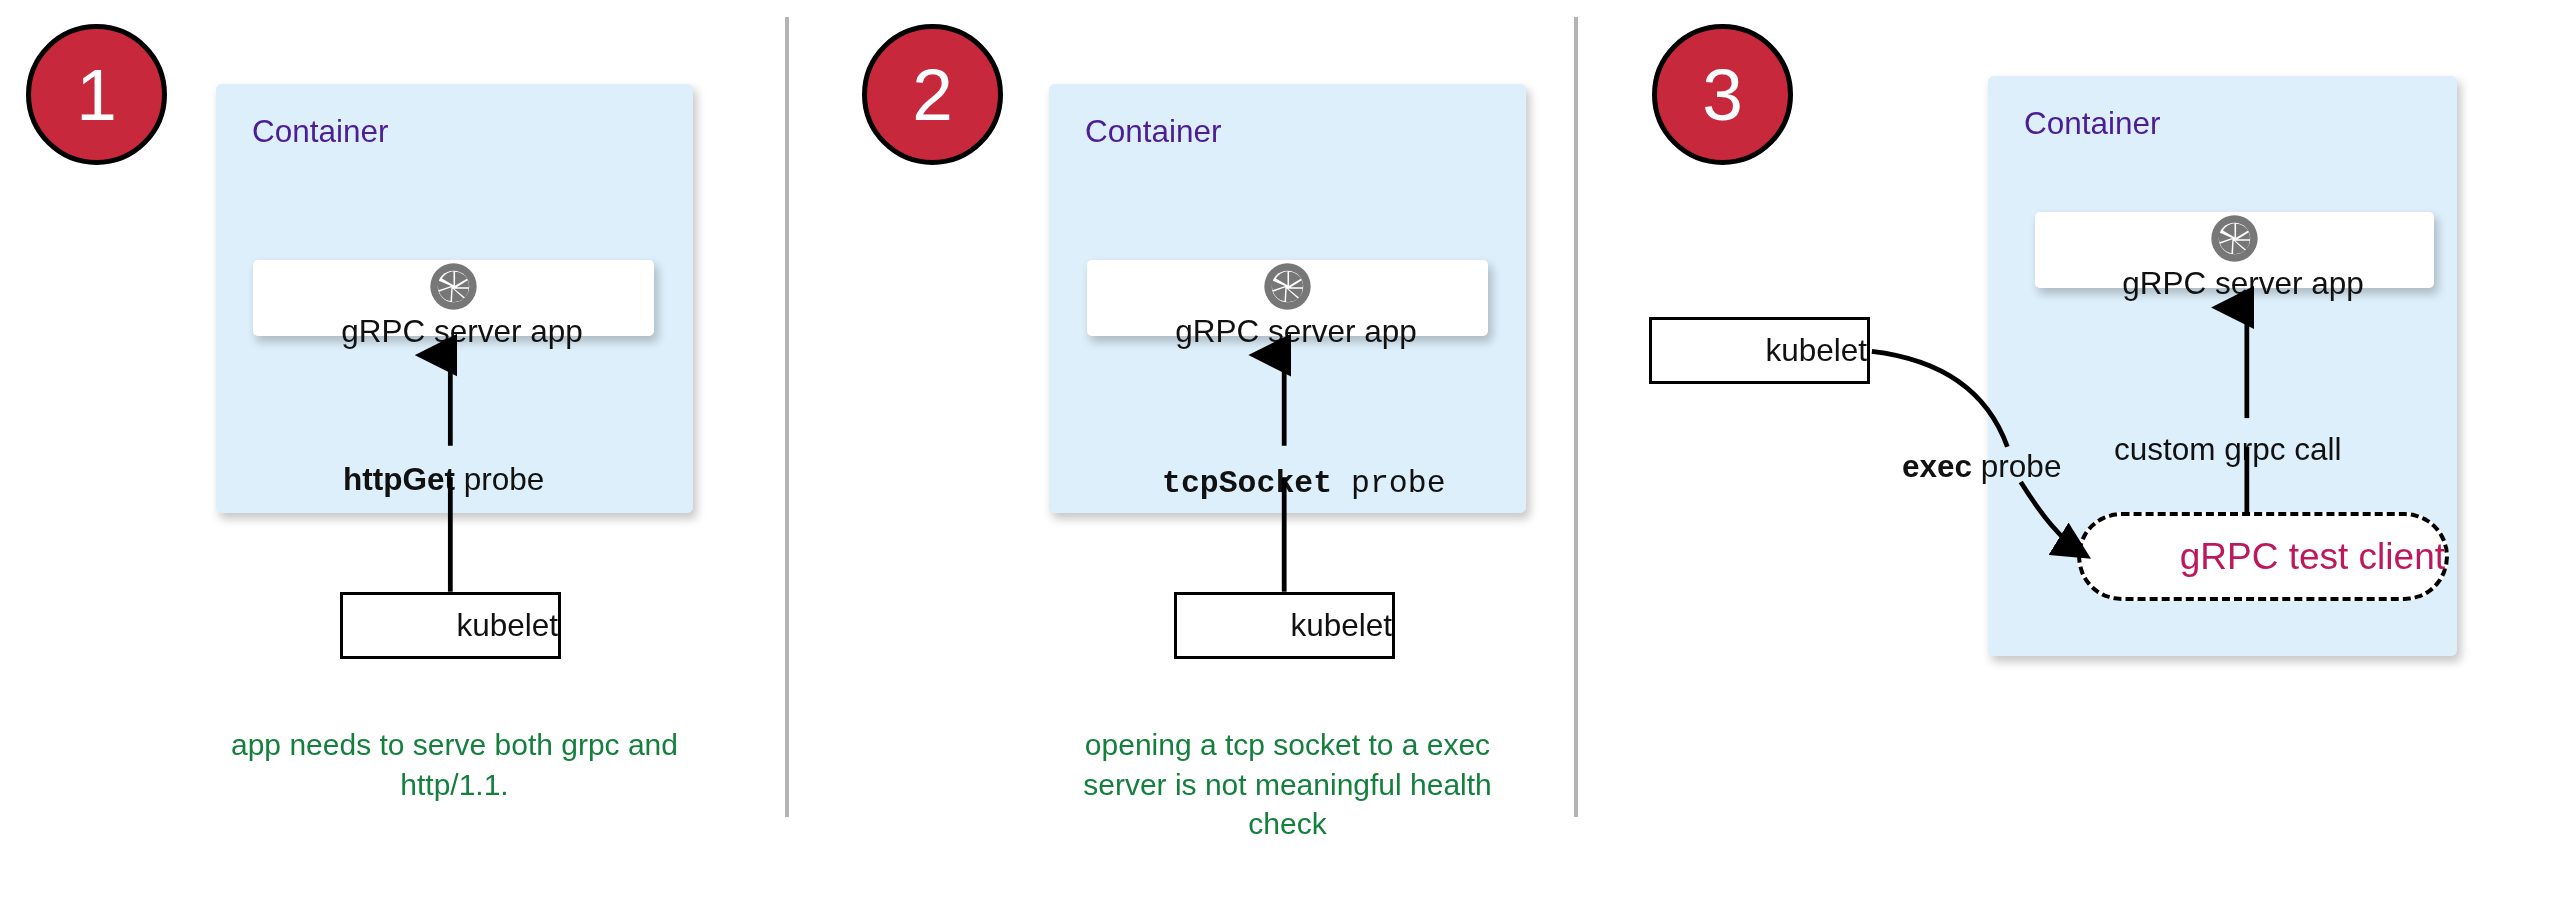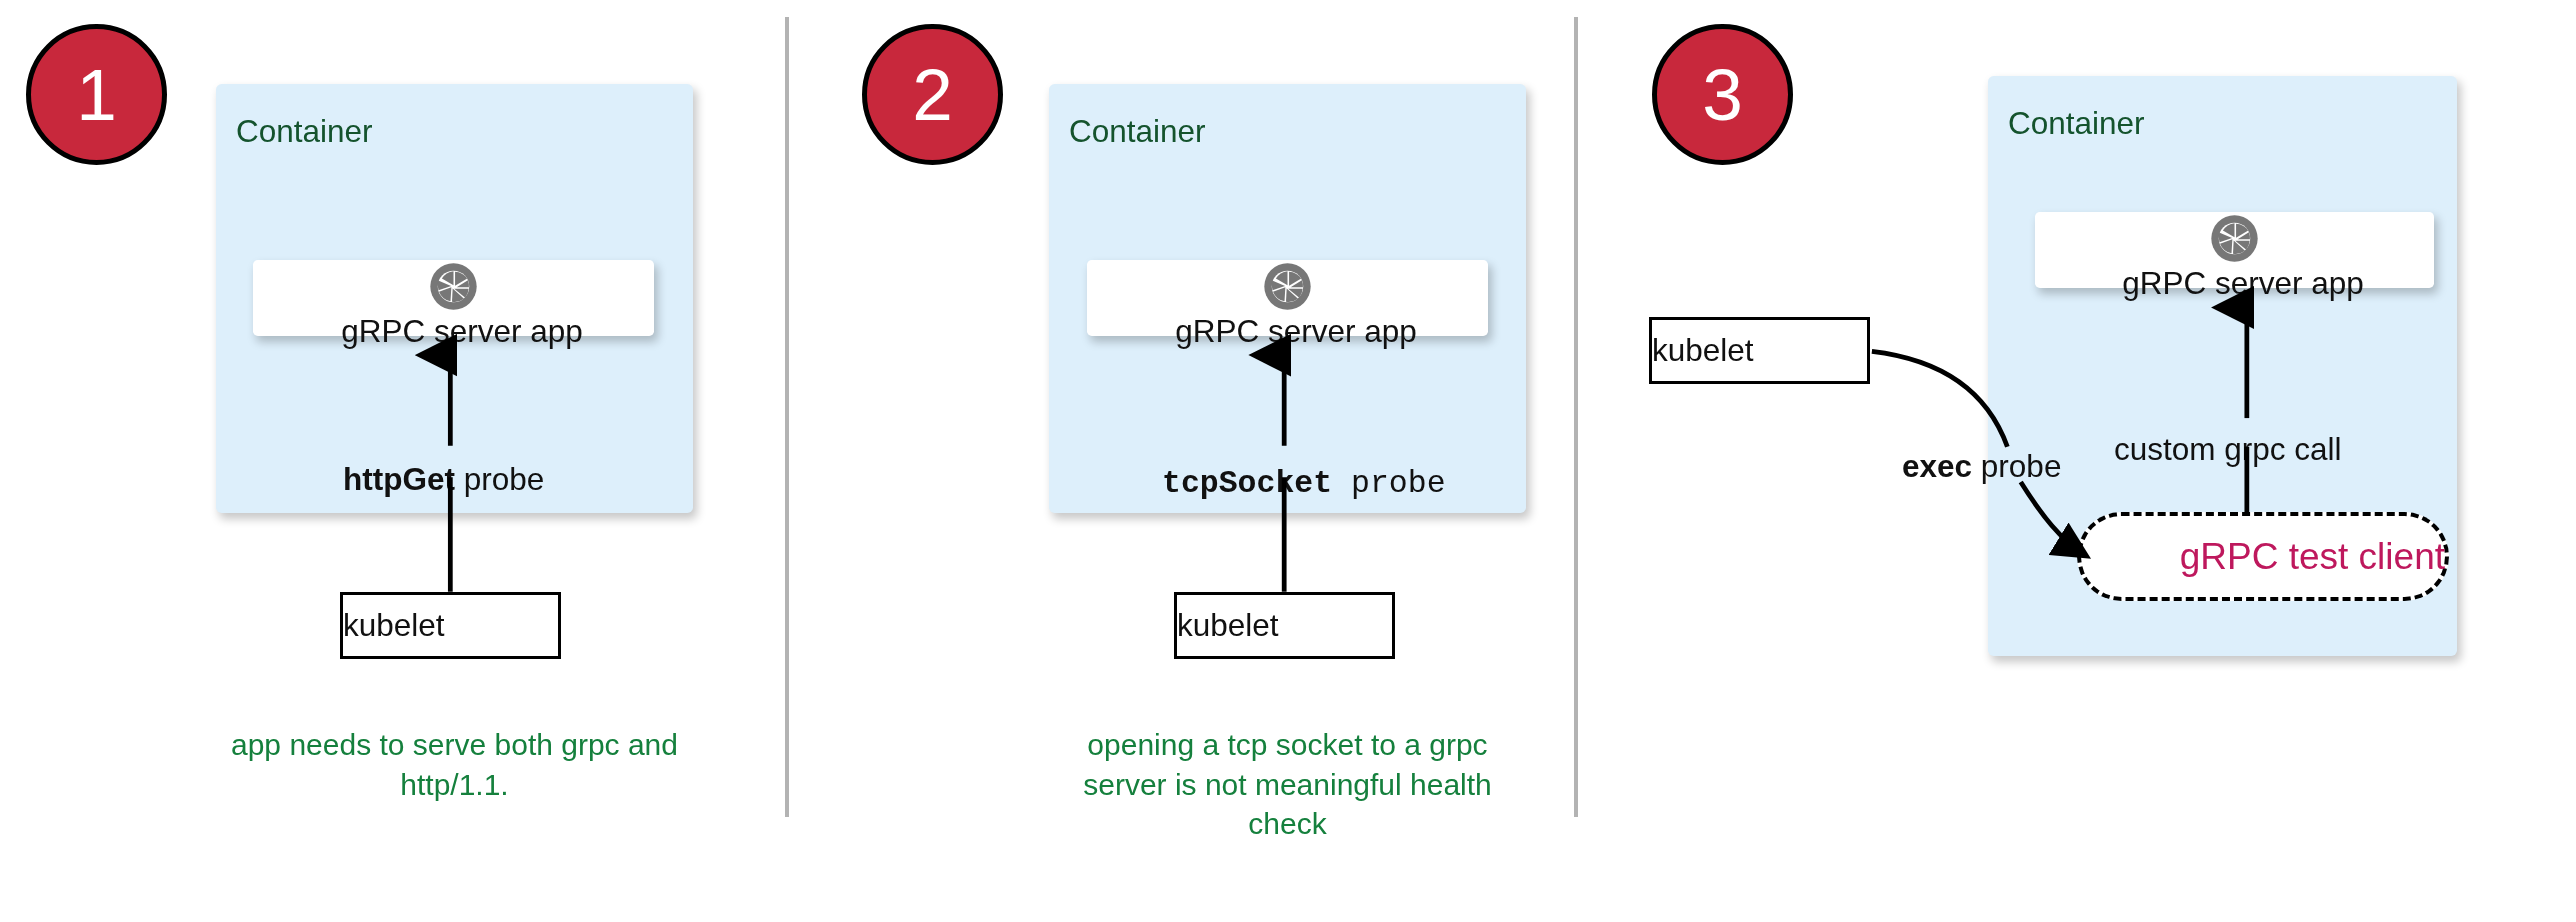--- a/index.html
+++ b/index.html
@@ -36,23 +36,23 @@
 
   
   .container-box{
     position:absolute;
     background:#ddeffb;
     border-radius:5.7px;
     box-shadow:3.8px 5.7px 9.5px rgba(0,0,0,0.22);
   }
   .container-label{
     position:absolute;
-    left:20px;top:29px;
-    font-size:31.5px;
-    color:#14532d;
+    left:36px;top:29px;
+    font-size:31.5px;
+    color:#4c1d95;
     white-space:nowrap;
   }
 
   
   .app-card{
     position:absolute;
     background:#ffffff;
     border-radius:4.8px;
     box-shadow:3.8px 5.7px 9.5px rgba(0,0,0,0.22);
     display:flex;align-items:center;
@@ -68,21 +68,21 @@
     color:#111111;
     white-space:nowrap;
   }
 
   
   .plain-box{
     position:absolute;
     background:#ffffff;
     border:3.8px solid #000000;
     box-sizing:border-box;
-    display:flex;align-items:center;justify-content:flex-start;
+    display:flex;align-items:center;justify-content:flex-end;
     font-size:31.5px;
     color:#111111;
   }
 
   
   .dashed-stadium{
     position:absolute;
     background:#ffffff;
     border:4.8px dashed #000000;
     box-sizing:border-box;
@@ -189,21 +189,21 @@
   </div>
 
   <div class="edge-label" style="left:1162px;top:466px;font-family:Liberation Mono, monospace;">
     <b>tcpSocket</b><span> probe</span>
   </div>
 
   <div class="plain-box" style="left:1174px;top:592px;width:221px;height:67px;">
     <span>kubelet</span>
   </div>
 
-  <div class="caption" style="left:1049px;top:725px;width:477px;">opening a tcp socket to a grpc server is not meaningful health check</div>
+  <div class="caption" style="left:1049px;top:725px;width:477px;">opening a tcp socket to a exec server is not meaningful health check</div>
 
   <div class="badge" style="left:1652px;top:24px;">
     <span>3</span>
   </div>
 
   <div class="container-box" style="left:1988px;top:76px;width:469px;height:580px;">
     <div class="container-label">Container</div>
   </div>
 
   <div class="app-card" style="left:2035px;top:212px;width:399px;height:76px;padding:0 19px;">

